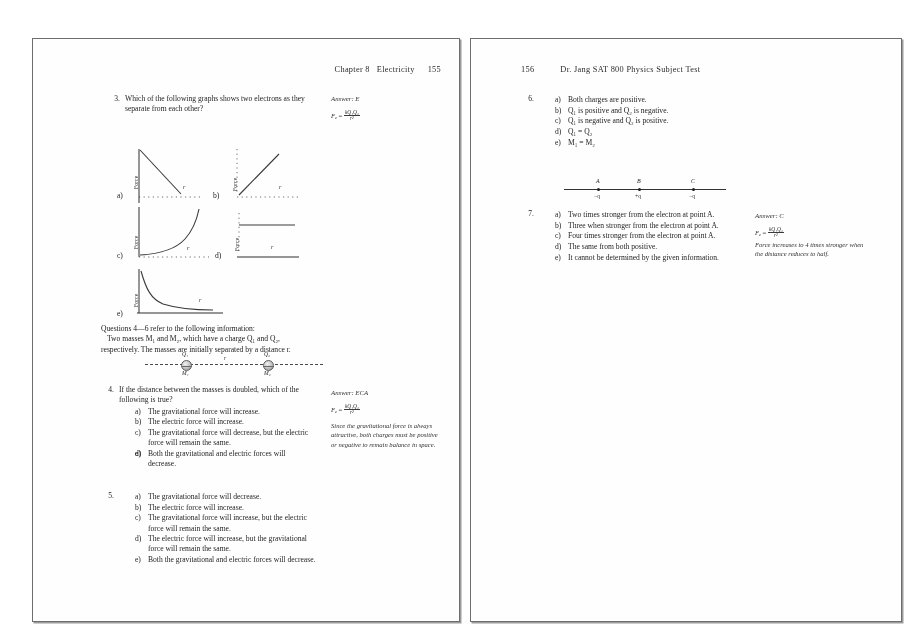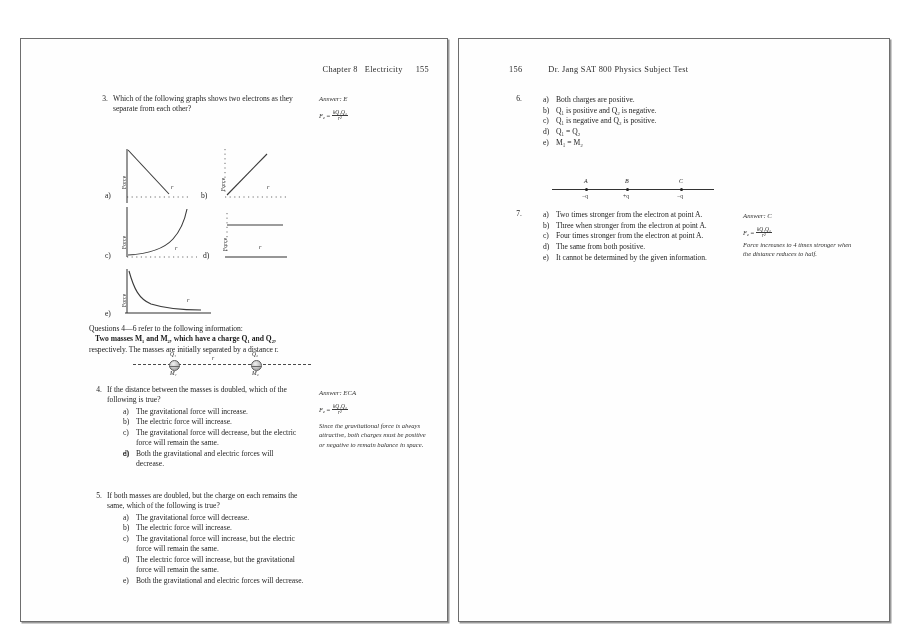--- a/index.html
+++ b/index.html
@@ -9,21 +9,21 @@
     width: 910px;
     height: 644px;
     overflow: hidden;
   }
   body {
     font-family: "Liberation Serif", serif;
     color: #1a1a1a;
   }
   .spread {
     position: absolute;
-    left: 0; top: 0;
+    left: 12px; top: 0;
     width: 816px;
     height: 644px;
   }
   .page {
     position: absolute;
     background: #fefefe;
     border: 1px solid #6e6e6e;
     box-shadow: 1.5px 1.5px 0 #9b9b9b;
     box-sizing: border-box;
     overflow: hidden;
@@ -75,21 +75,21 @@
   .choices li .lbl {
     position: absolute;
     left: 0; top: 0;
     width: 11px;
   }
   .intro {
     position: absolute;
     font-size: 7.6px;
     line-height: 1.38;
   }
-  .intro .ind { display: block; text-indent: 6px; font-weight: bold; }
+  .intro .ind { display: block; text-indent: 6px; }
 
   
   .ans {
     position: absolute;
     font-family: "Liberation Serif", serif;
     font-style: italic;
     font-size: 6.6px;
     line-height: 1.42;
     color: #30302f;
     width: 108px;
@@ -312,21 +312,20 @@
         <span class="frac">
           <span class="num">kQ₁Q₂</span>
           <span class="den">r²</span>
         </span>
       </div>
       <span class="note">Since the gravitational force is always attractive, both charges must be positive or negative to remain balance in space.</span>
     </div>
 
     <div class="q" style="left:68px; top:452px; width:216px;">
       <span class="q-num">5.</span>
-      <div class="q-stem">If both masses are doubled, but the charge on each remains the same, which of the following is true?</div>
       <ul class="choices">
         <li><span class="lbl">a)</span><span>The gravitational force will decrease.</span></li>
         <li><span class="lbl">b)</span><span>The electric force will increase.</span></li>
         <li><span class="lbl">c)</span><span>The gravitational force will increase, but the electric force will remain the same.</span></li>
         <li><span class="lbl">d)</span><span>The electric force will increase, but the gravitational force will remain the same.</span></li>
         <li><span class="lbl">e)</span><span>Both the gravitational and electric forces will decrease.</span></li>
       </ul>
     </div>
 
   </div>

